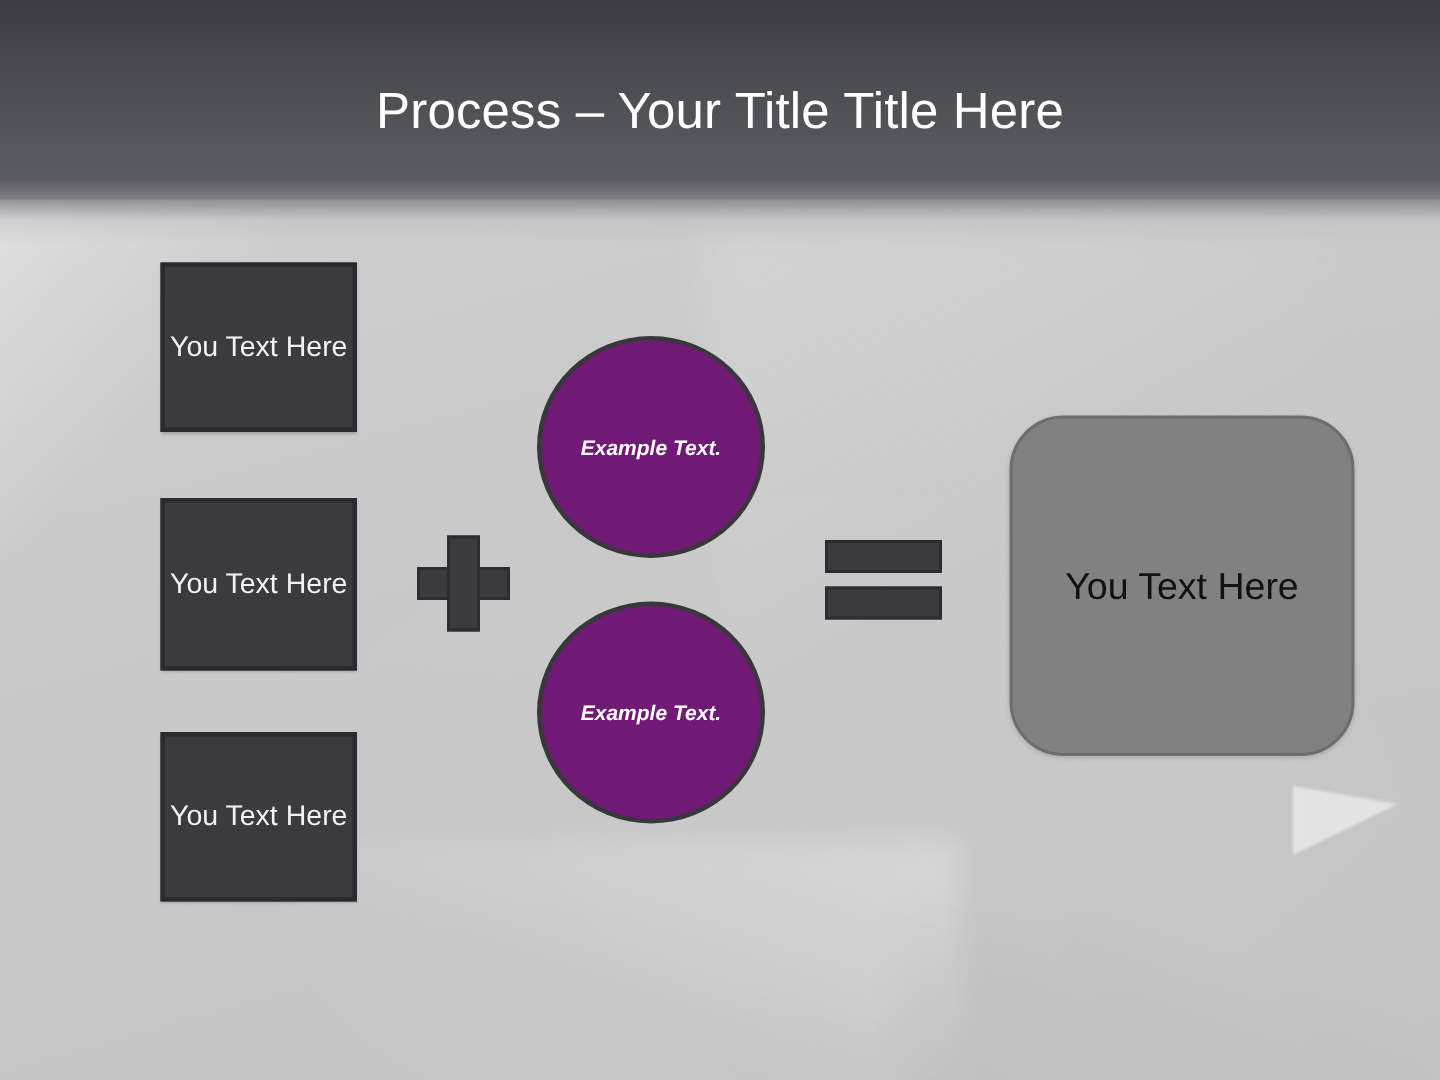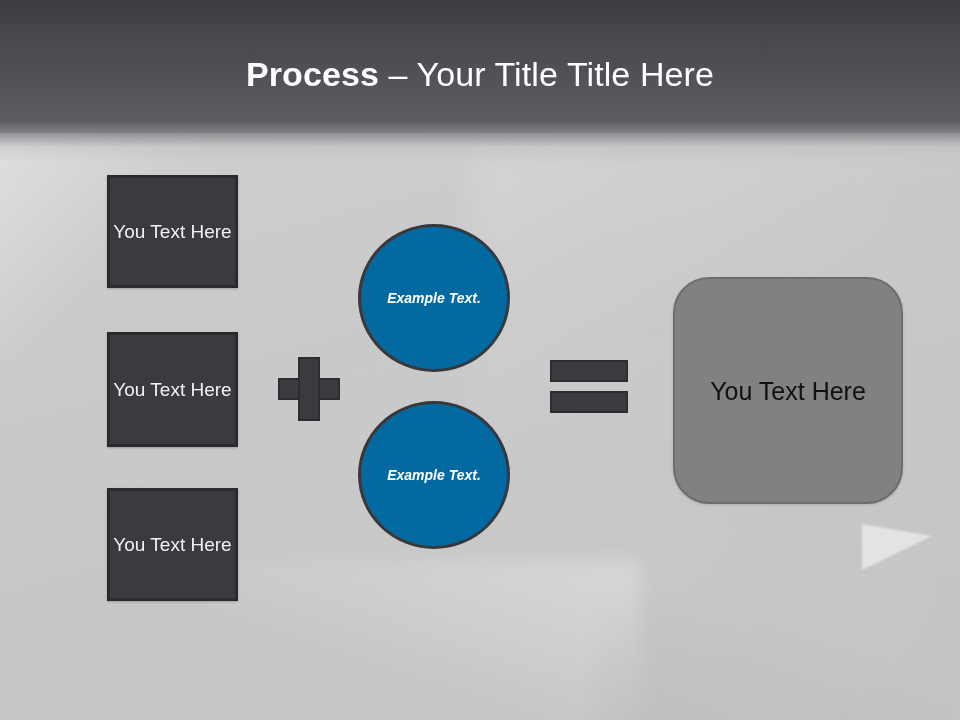--- a/index.html
+++ b/index.html
@@ -99,21 +99,21 @@
     position: absolute;
     left: 0; top: 52px;
     width: 960px;
     text-align: center;
     color: #ffffff;
     font-size: 34px;
     line-height: 44px;
     letter-spacing: 0.1px;
     white-space: nowrap;
   }
-  .title .bold { font-weight: bold; }
+  .title .bold { font-weight: normal; }
   .title .light { font-weight: normal; }
 
   
   .box {
     position: absolute;
     width: 131px;
     box-sizing: border-box;
     background: #3b3b3f;
     border: 3px solid #2b2b2f;
     color: #f2f2f2;
@@ -152,21 +152,21 @@
     width: 22px; height: 64px;
   }
 
   
   .circle {
     position: absolute;
     width: 152px;
     height: 148px;
     box-sizing: border-box;
     border-radius: 50%;
-    background: #0369a1;
+    background: #701a75;
     border: 3px solid #38383c;
     color: #ffffff;
     font-size: 14px;
     font-weight: bold;
     font-style: italic;
     line-height: 22px;
     text-align: center;
     display: flex;
     align-items: center;
     justify-content: center;

